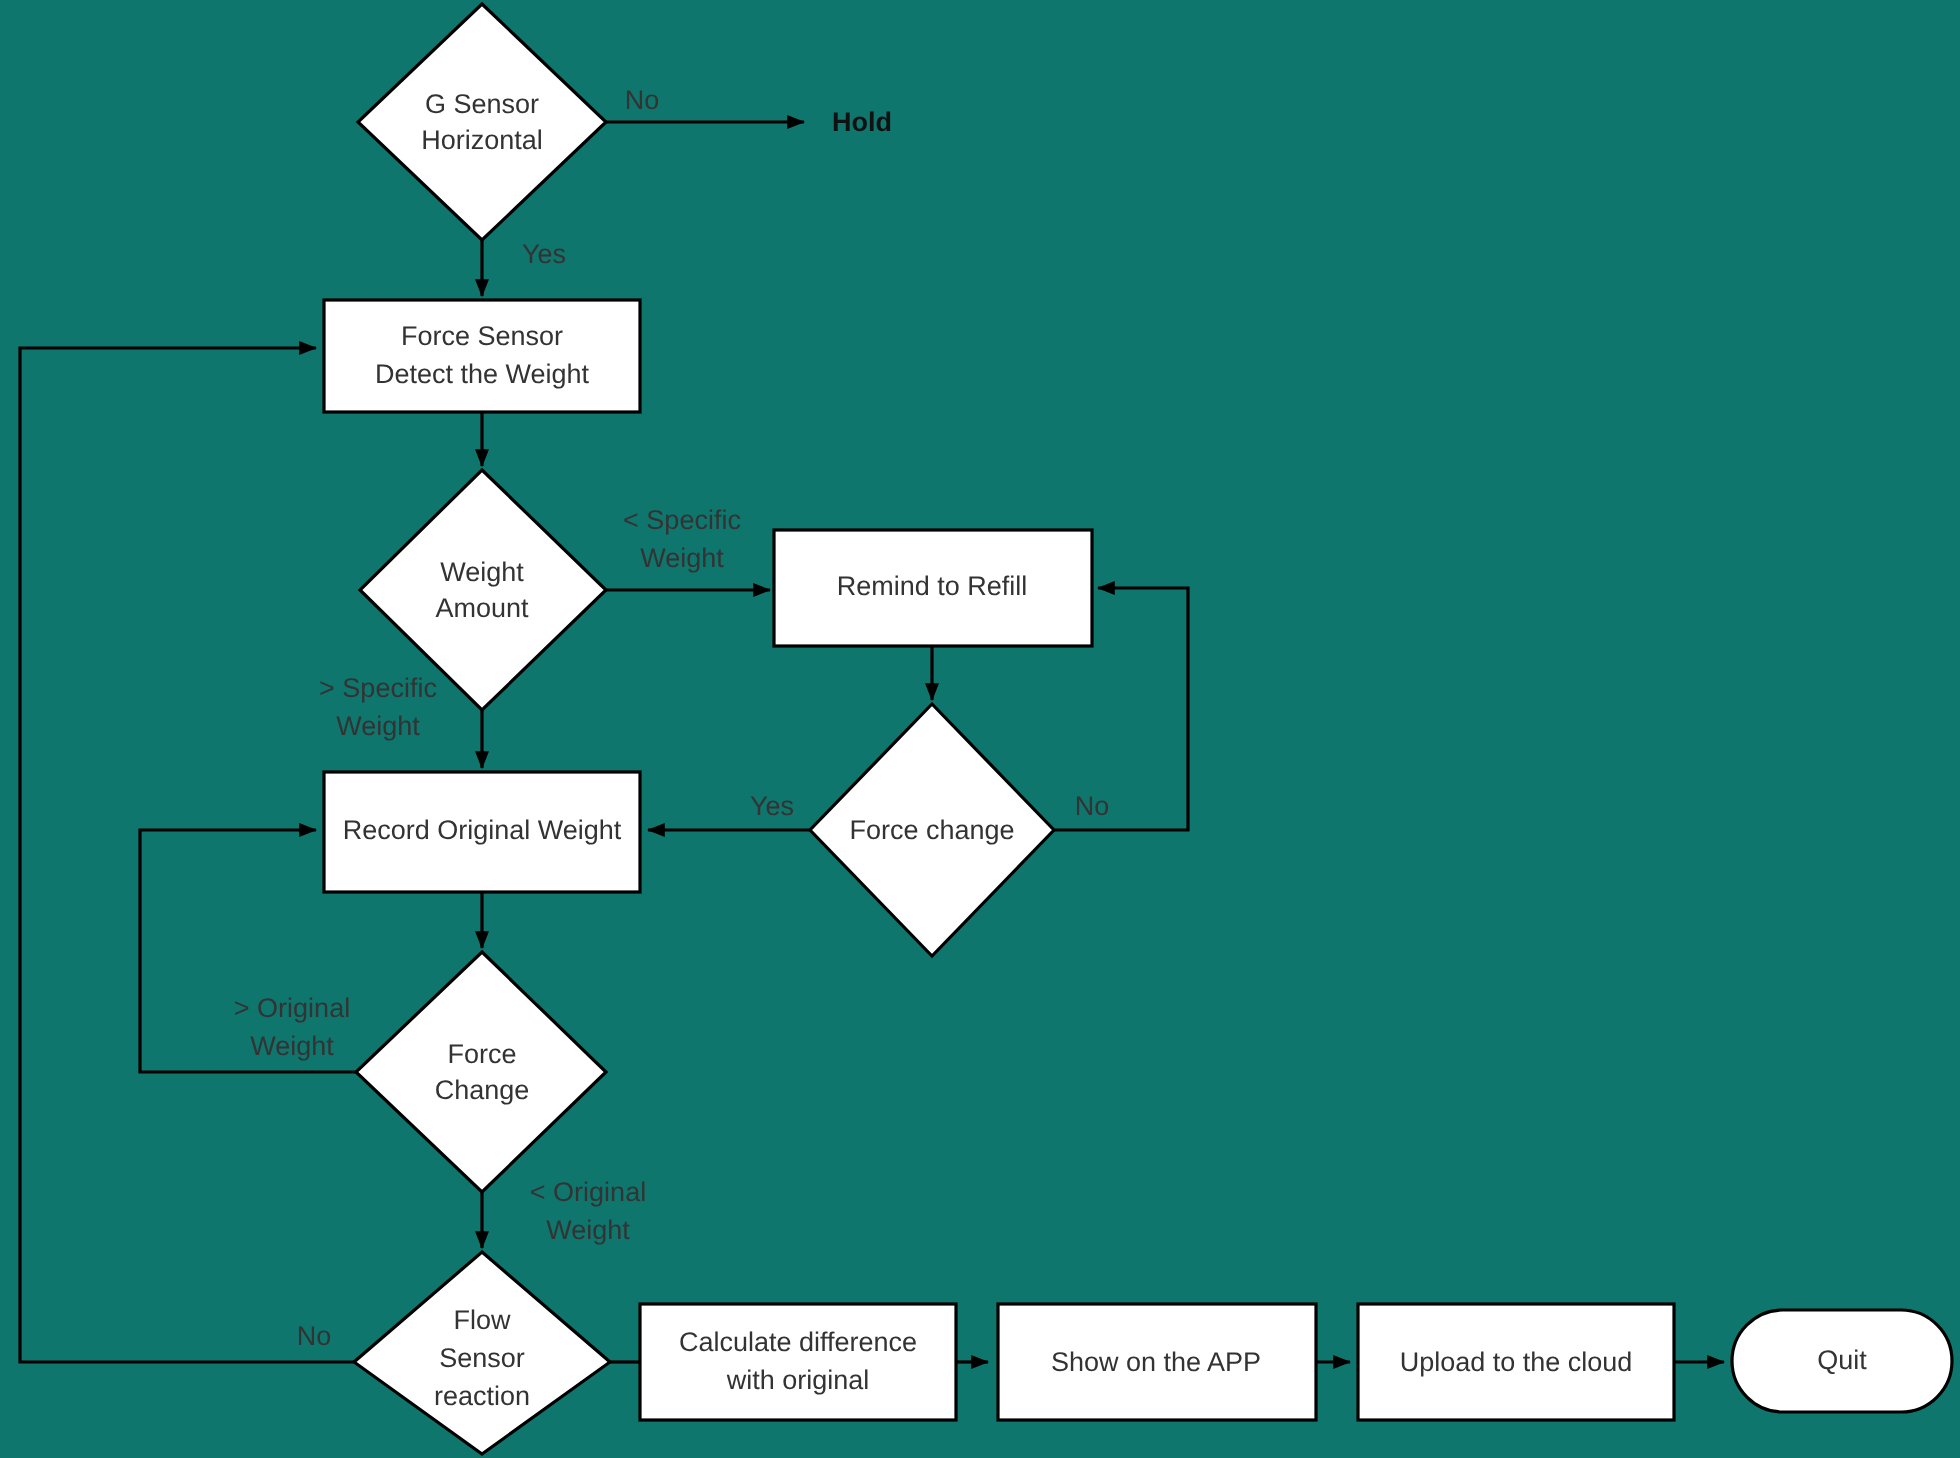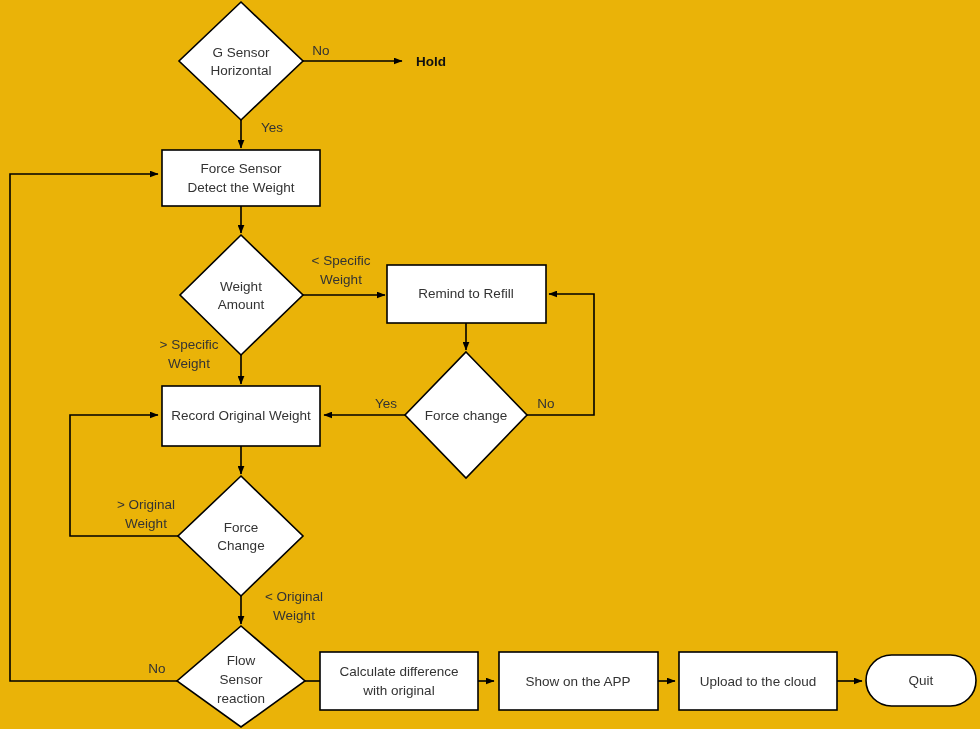--- a/index.html
+++ b/index.html
@@ -10,21 +10,21 @@
   body {
     width: 980px;
     height: 729px;
     overflow: hidden;
     font-family: "Liberation Sans", sans-serif;
   }
   #flow-root {
     position: relative;
     width: 980px;
     height: 729px;
-    background: #eab308;
+    background: #0f766e;
   }
   svg#flowchart {
     display: block;
     width: 980px;
     height: 729px;
   }
   .shape {
     fill: #ffffff;
     stroke: #000000;
     stroke-width: 1.6;

